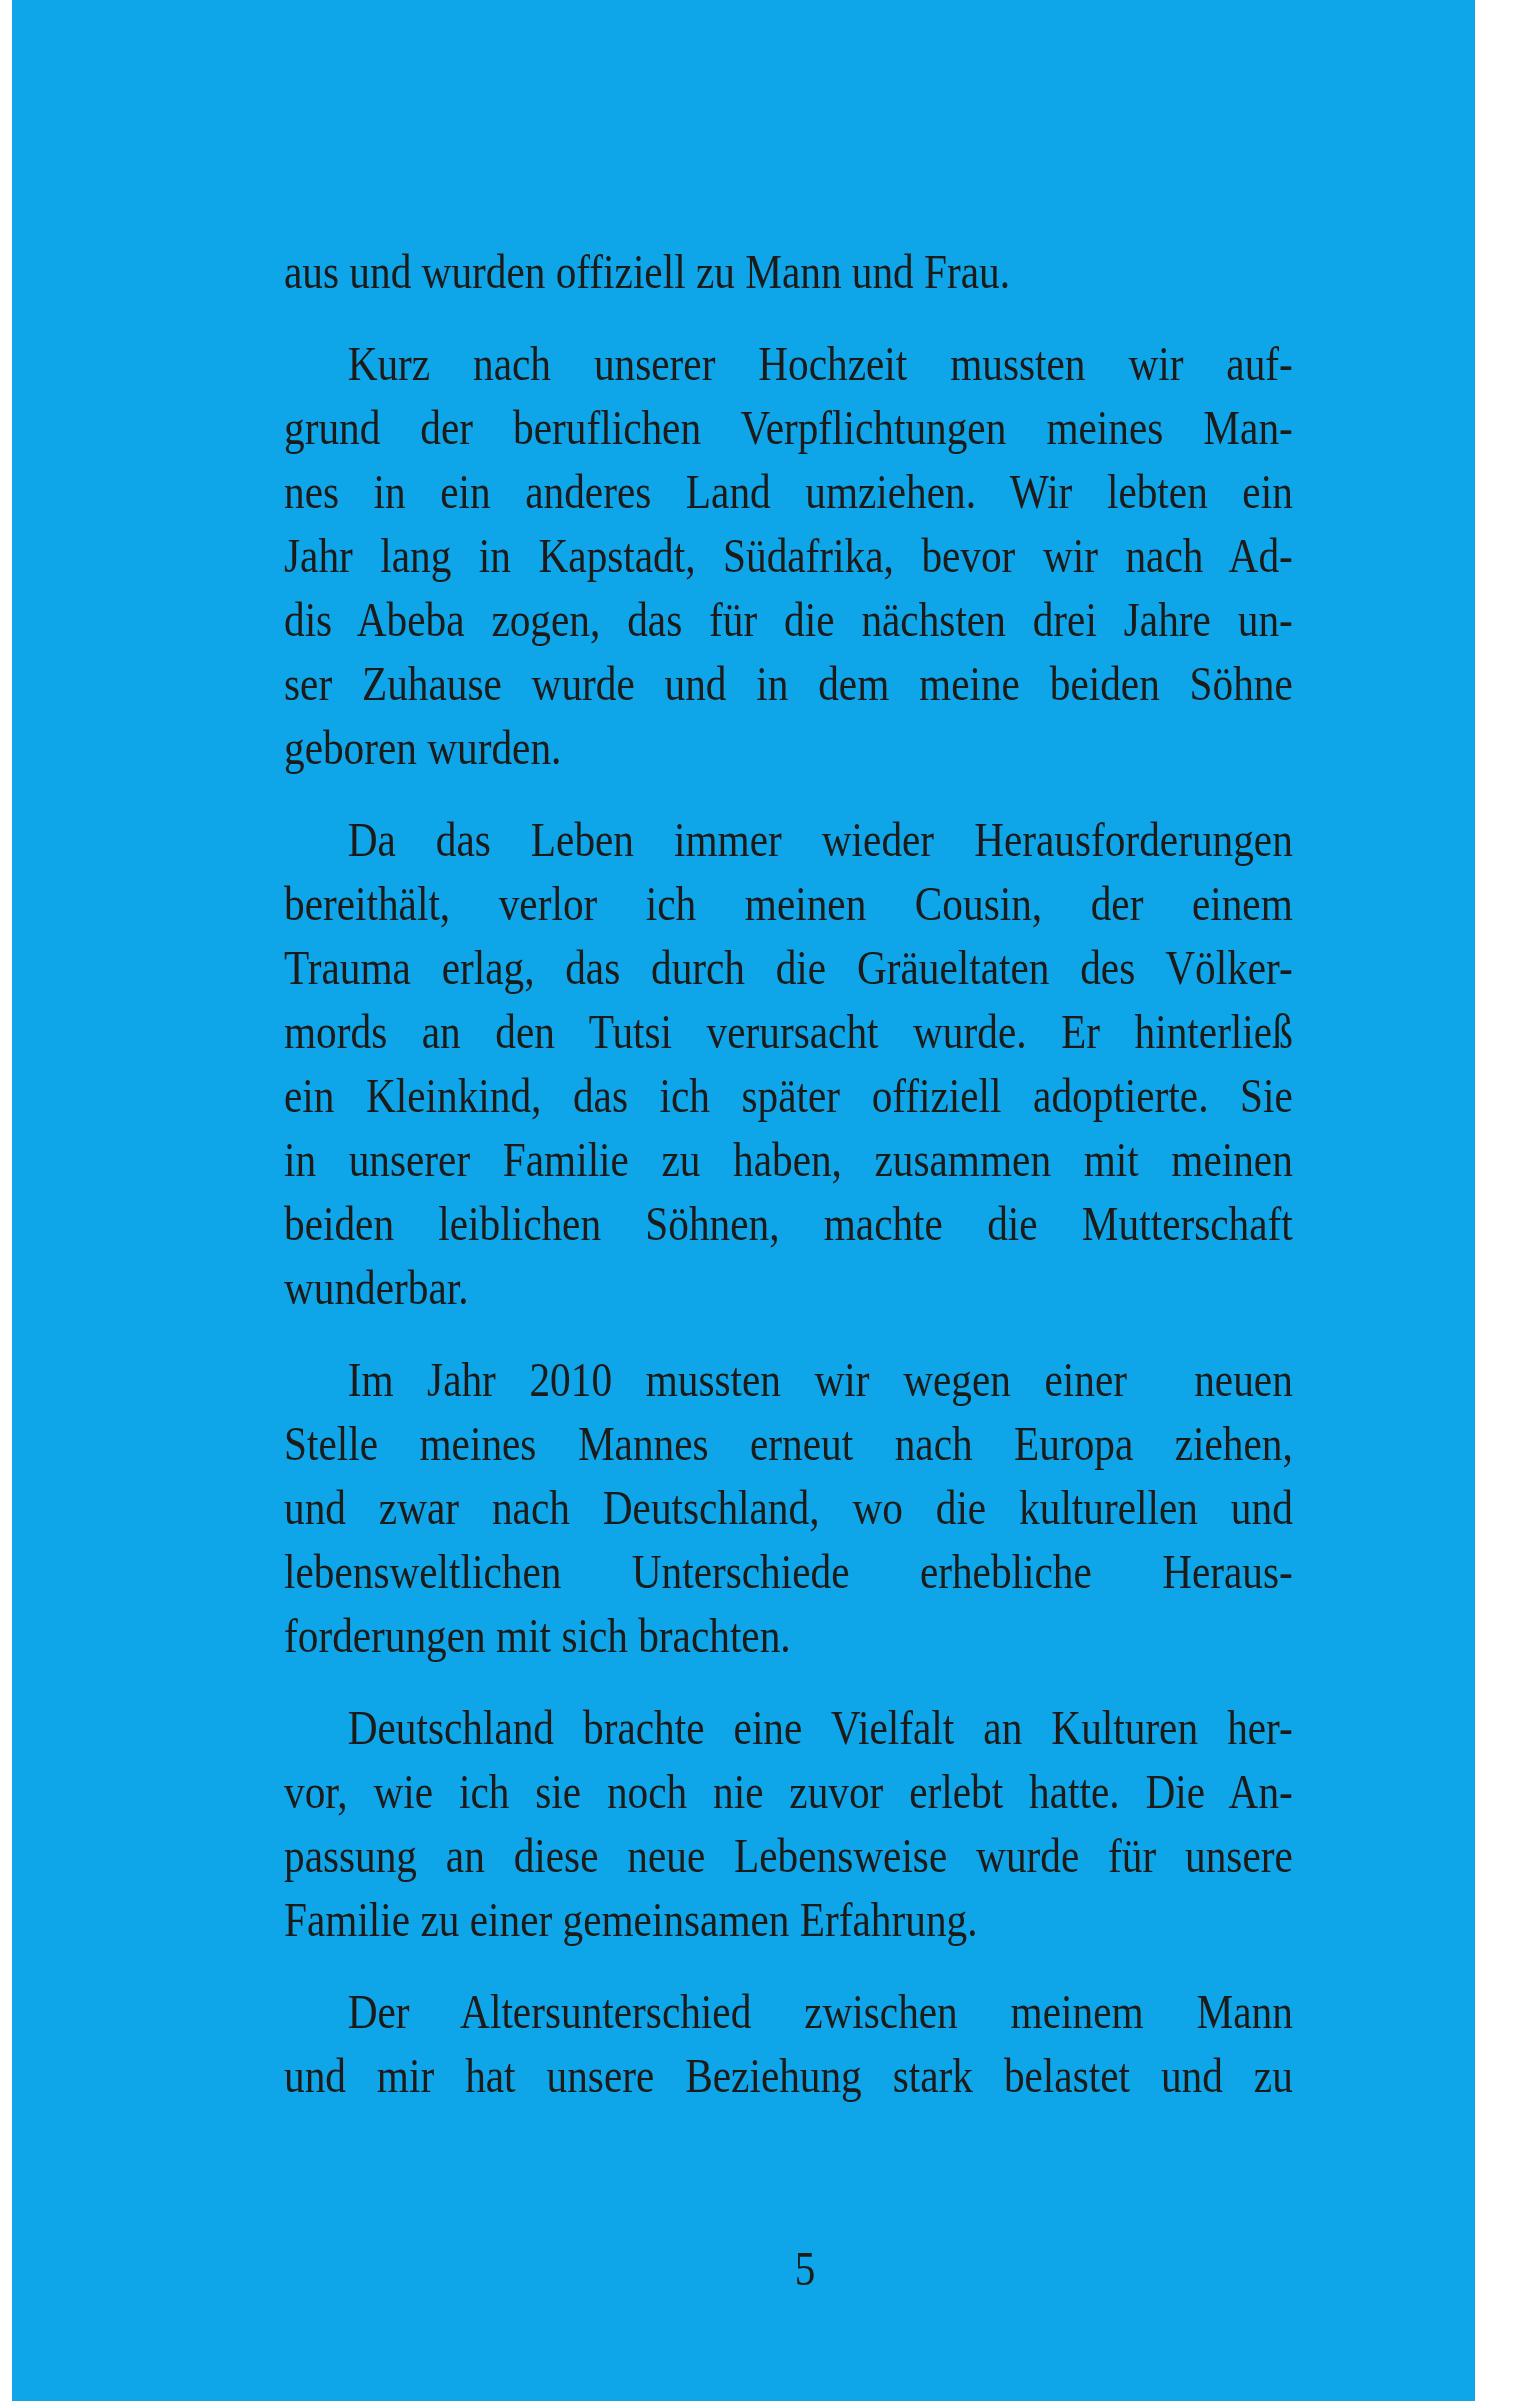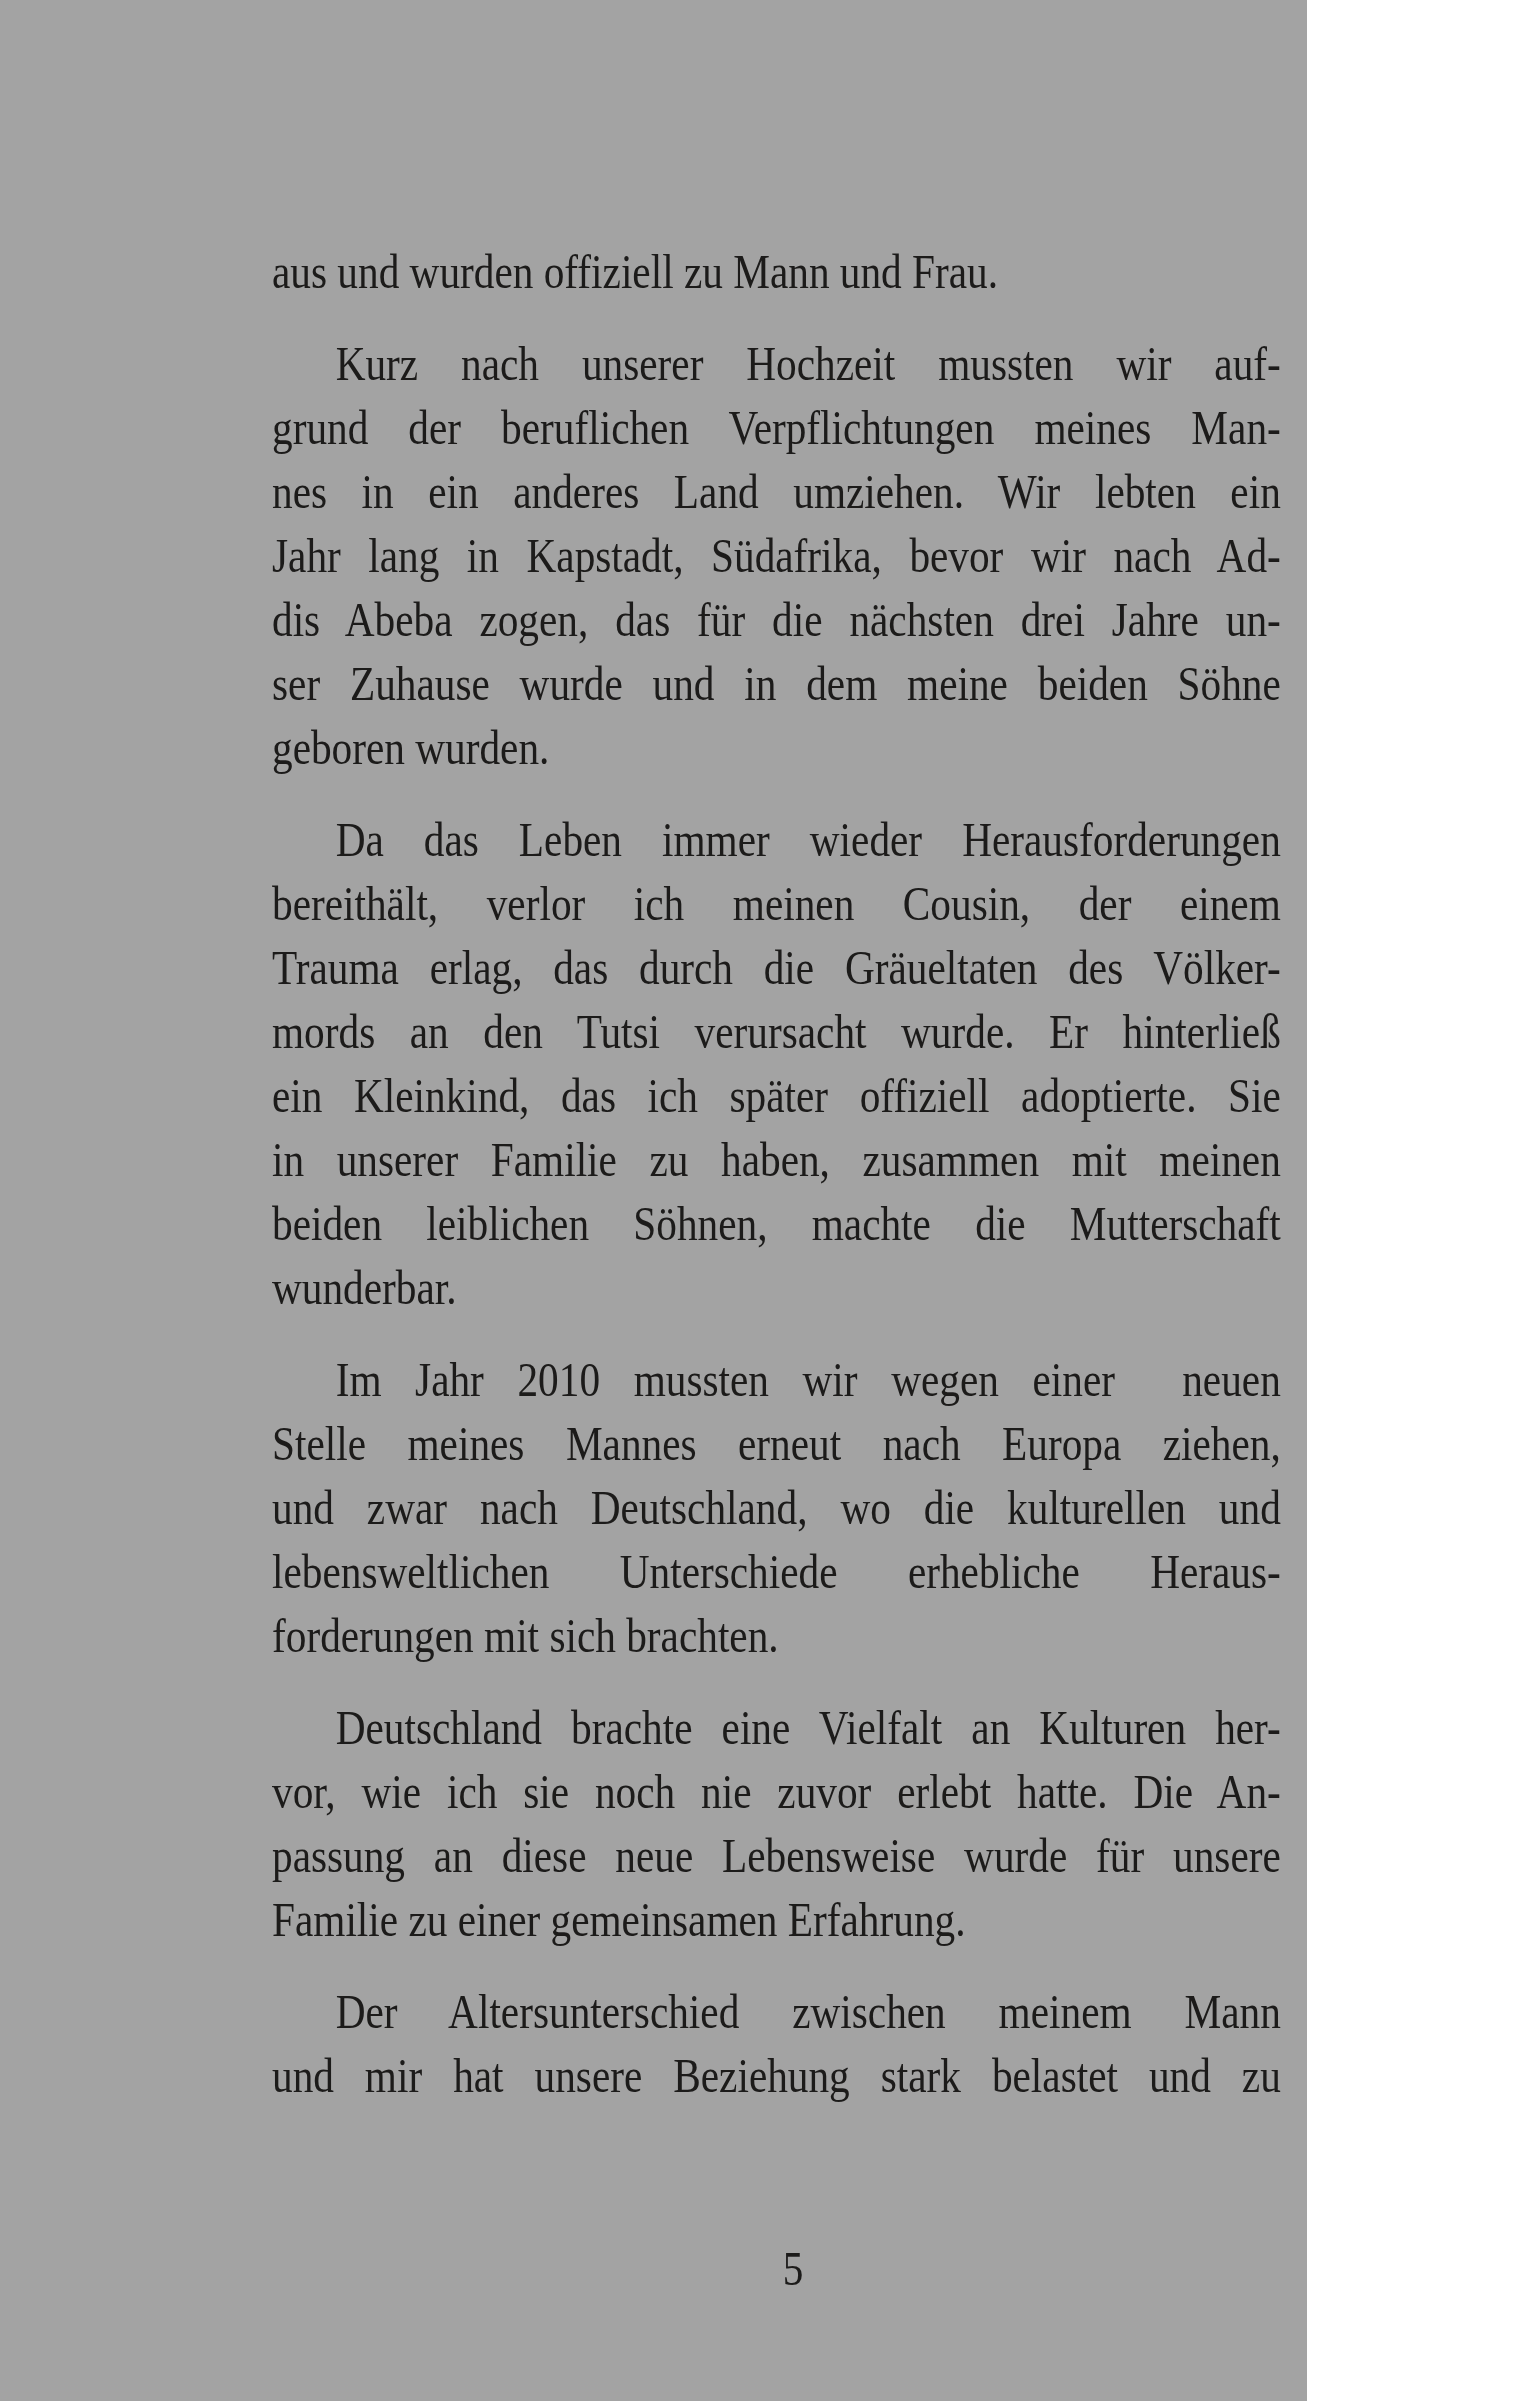--- a/index.html
+++ b/index.html
@@ -10,24 +10,24 @@
     body {
       width: 1517px;
       height: 2401px;
       position: relative;
       overflow: hidden;
       font-family: "Liberation Serif", "DejaVu Serif", serif;
       color: #1c1b1a;
     }
     .page {
       position: absolute;
-      left: 0; top: 0;
-      width: 1307px;
+      left: 12px; top: 0;
+      width: 1463px;
       height: 2401px;
-      background: #a3a3a3;
+      background: #0ea5e9;
     }
     .text-block {
       position: absolute;
       left: 272px;
       top: 240px;
       width: 1173px;
       transform-origin: 0 0;
       transform: scaleX(0.86);
       font-size: 48px;
       line-height: 64px;

